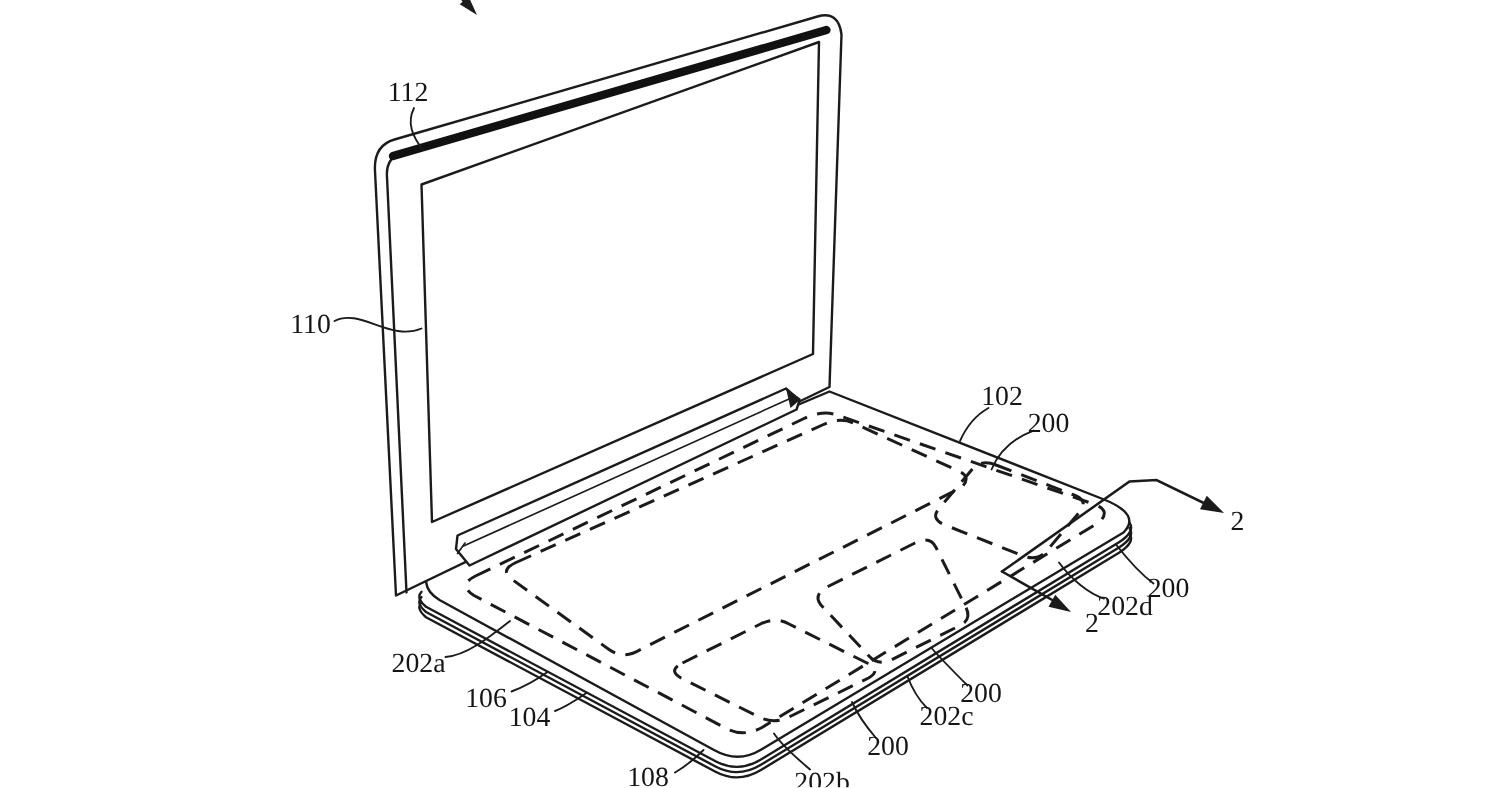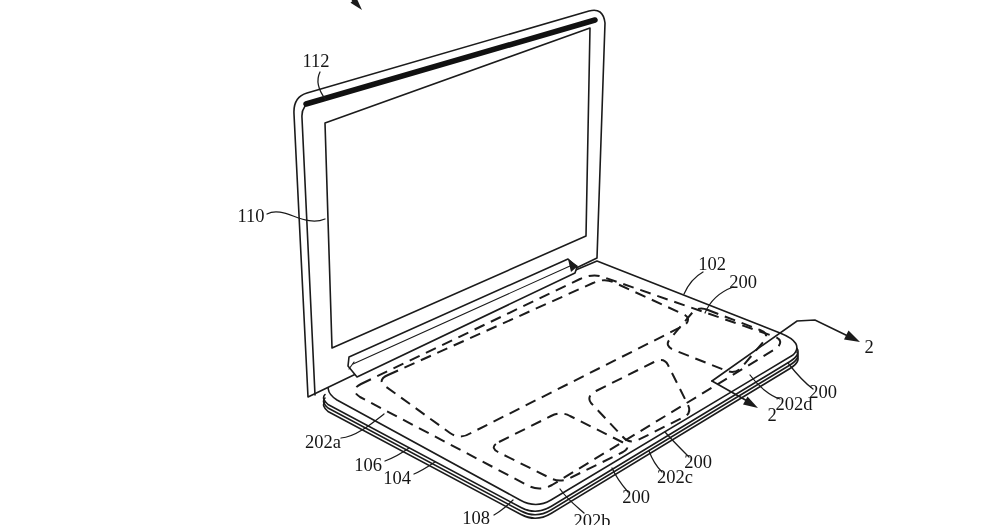--- a/index.html
+++ b/index.html
@@ -1,17 +1,17 @@
 <!DOCTYPE html>
 <html><head>
 <meta charset="utf-8">
 <style>
   html,body{margin:0;padding:0;background:#ffffff;}
   .canvas{position:relative;width:924px;height:525px;background:#ffffff;overflow:hidden;
-          font-family:"Liberation Serif", serif;padding-left:44px;}
+          font-family:"Liberation Serif", serif;}
   svg{display:block;}
   .ln{stroke:#1b1b1b;stroke-width:1.6;fill:none;stroke-linecap:round;stroke-linejoin:round;}
   .fillwhite{fill:#ffffff;}
   .thick{stroke:#111111;stroke-width:5.5;fill:none;stroke-linecap:round;}
   .dash{stroke:#1b1b1b;stroke-width:2;fill:none;stroke-dasharray:11 7;stroke-linecap:butt;stroke-linejoin:round;}
   .leader{stroke:#1b1b1b;stroke-width:1.25;fill:none;stroke-linecap:round;}
   .arrowline{stroke:#1b1b1b;stroke-width:1.7;fill:none;stroke-linecap:round;}
   .head{fill:#1b1b1b;stroke:none;}
   .ref-label{font-family:"Liberation Serif", serif;font-size:18.5px;fill:#151515;}
 </style>

